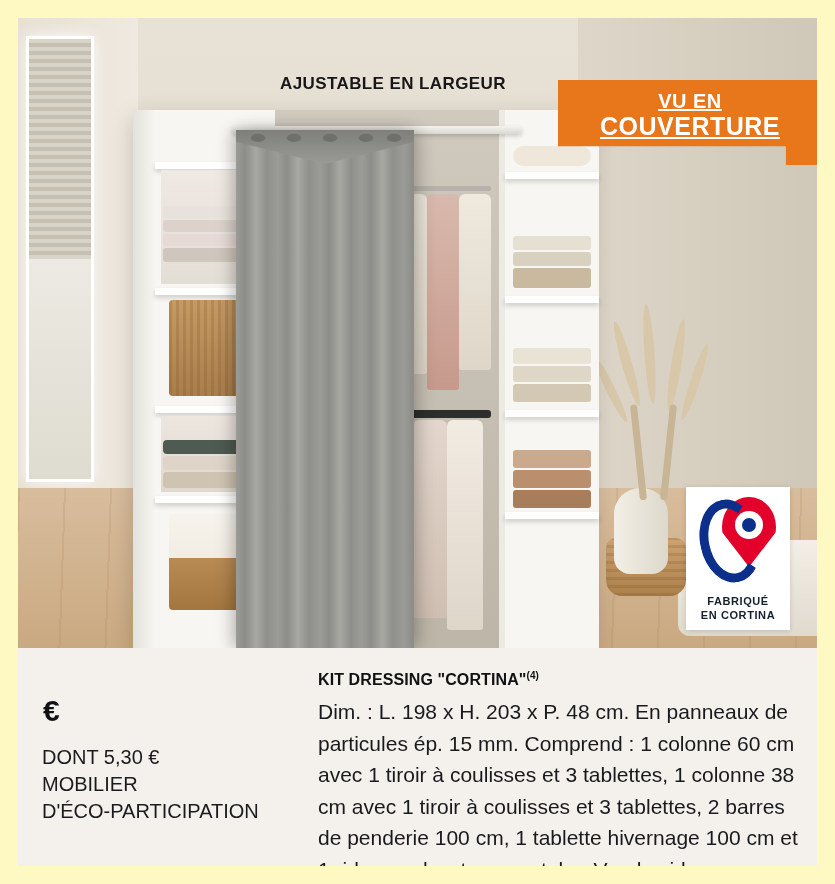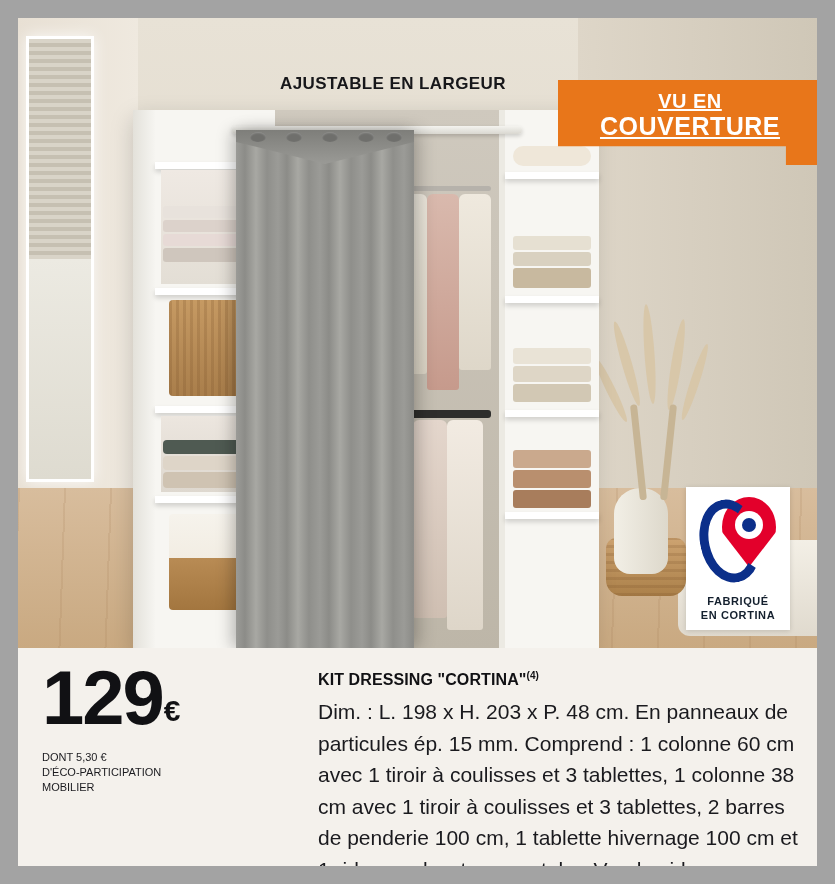--- a/index.html
+++ b/index.html
@@ -10,21 +10,21 @@
   body {
     width: 835px;
     height: 884px;
     font-family: "Liberation Sans", sans-serif;
     overflow: hidden;
   }
   .page {
     position: relative;
     width: 835px;
     height: 884px;
-    background: #a3a3a3;
+    background: #fef9c3;
   }
   .ad {
     position: absolute;
     left: 18px;
     top: 18px;
     width: 799px;
     height: 848px;
     overflow: hidden;
     background: #ffffff;
   }
@@ -345,21 +345,21 @@
   }
   .price-cur {
     font-size: 30px;
     font-weight: bold;
     color: #111114;
     margin-top: 32px;
     margin-left: 1px;
   }
   .eco {
     margin-top: 16px;
-    font-size: 11px;
+    font-size: 20px;
     color: #1b1b1f;
     line-height: 1.35;
   }
   .details {
     position: absolute;
     left: 300px; top: 22px;
     width: 482px;
   }
   .prod-title {
     font-size: 16px;
@@ -498,27 +498,26 @@
         <div class="mif-text">
           <div>FABRIQUÉ</div>
           <div>EN CORTINA</div>
         </div>
       </div>
     </div>
 
     <div class="info">
       <div class="price-block">
         <div class="price-row">
-          <span class="price-main">129</span>
           <span class="price-cur">€</span>
         </div>
         <div class="eco">
           <div>DONT 5,30 €</div>
+          <div>MOBILIER</div>
           <div>D'ÉCO-PARTICIPATION</div>
-          <div>MOBILIER</div>
         </div>
       </div>
 
       <div class="details">
         <div class="prod-title">
           <span>KIT DRESSING "CORTINA"</span><sup>(4)</sup>
         </div>
         <div class="desc">Dim. : L. 198 x H. 203 x P. 48 cm. En panneaux de particules ép. 15 mm. Comprend : 1 colonne 60 cm avec 1 tiroir à coulisses et 3 tablettes, 1 colonne 38 cm avec 1 tiroir à coulisses et 3 tablettes, 2 barres de penderie 100 cm, 1 tablette hivernage 100 cm et 1 rideau polyester avec tube. Vendu vide.</div>
       </div>
     </div>

